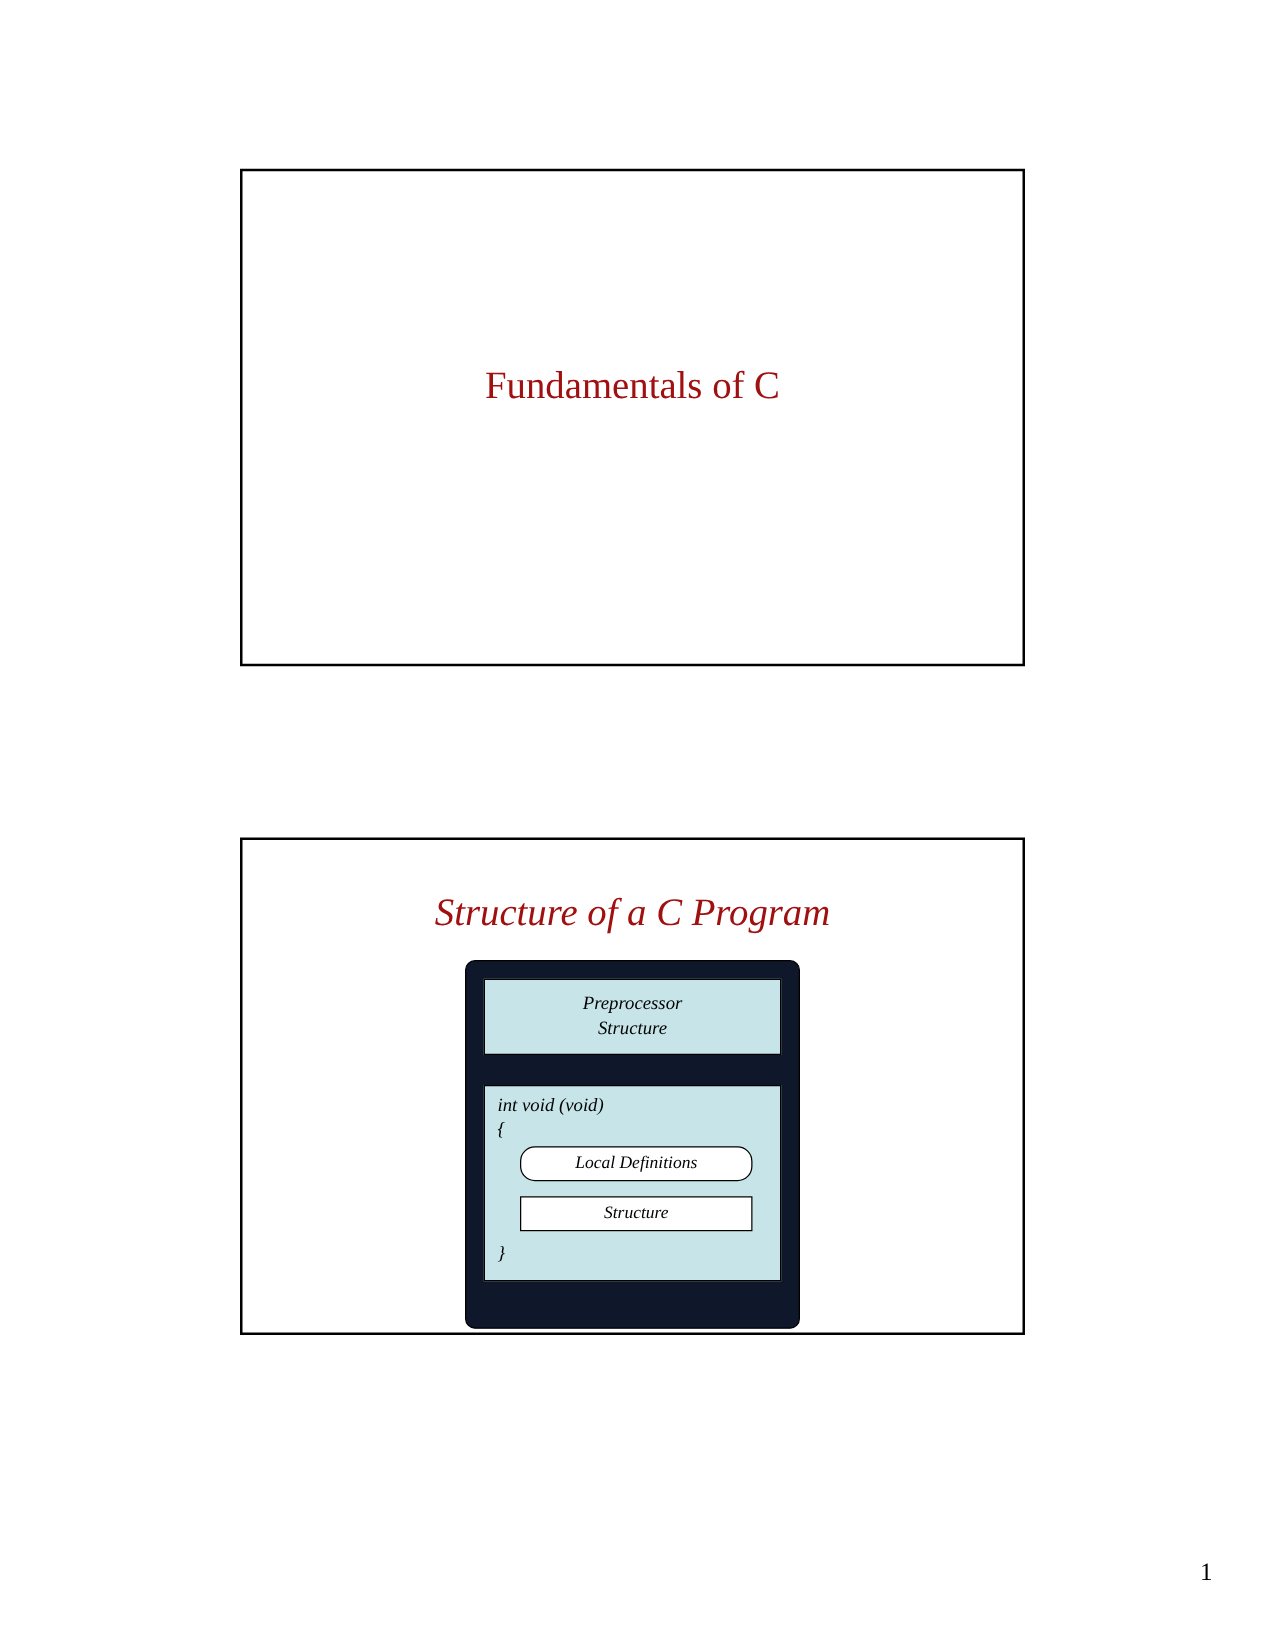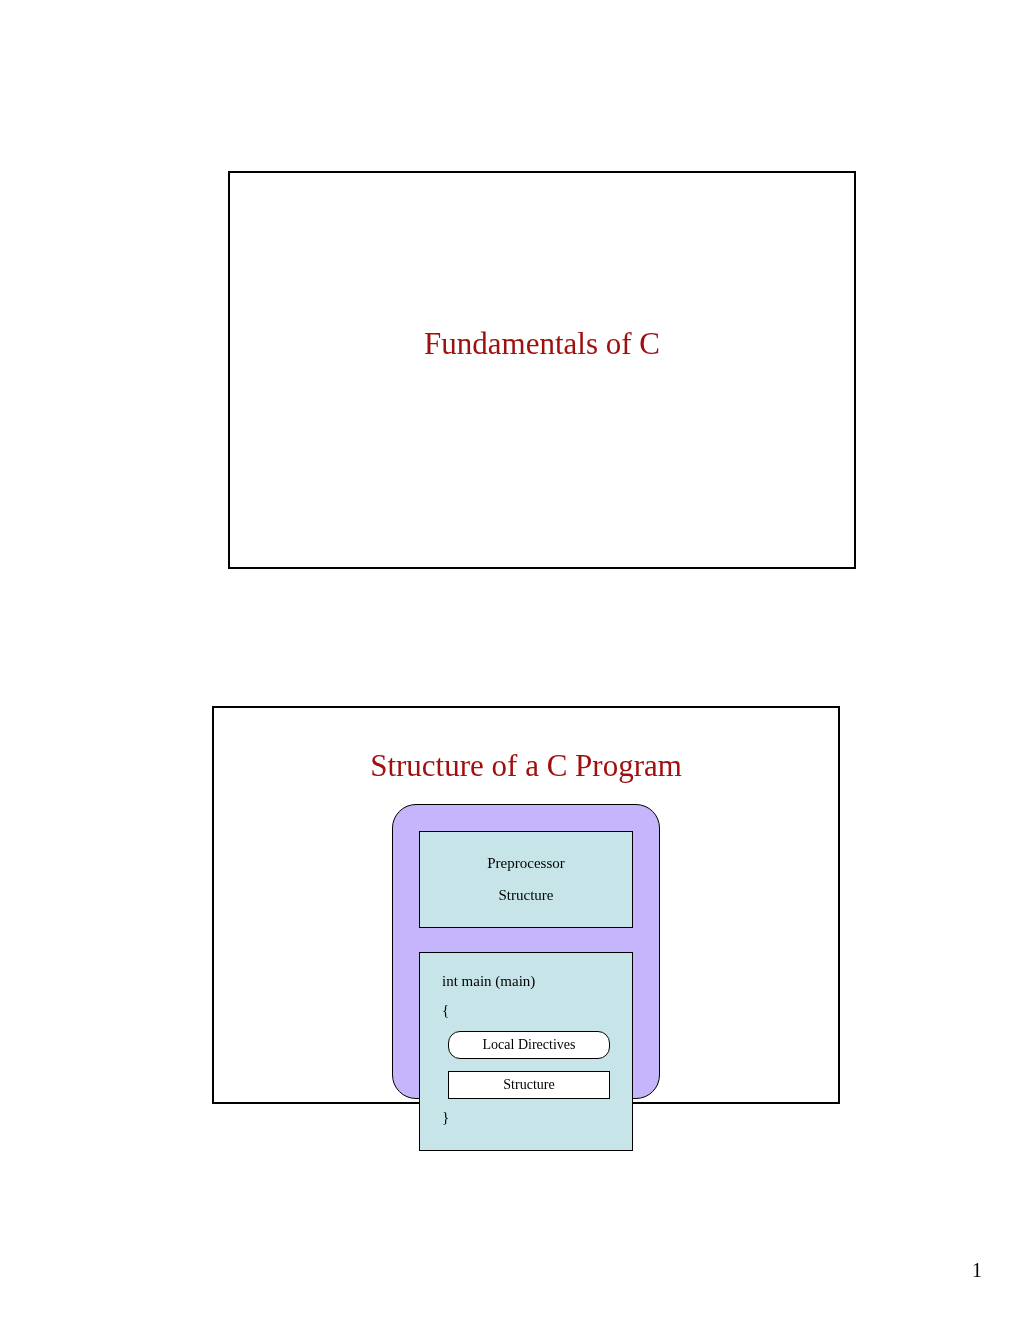--- a/index.html
+++ b/index.html
@@ -1,16 +1,16 @@
 <!DOCTYPE html>
 <html><head>
   <meta charset="utf-8">
   <style>
     * {
-      margin: 12px;
+      margin: 0;
       padding: 0;
       box-sizing: border-box;
     }
     body {
       width: 1020px;
       height: 1320px;
       background: white;
       font-family: "Times New Roman", Times, serif;
       position: relative;
     }
@@ -19,46 +19,47 @@
       border: 2px solid black;
       background: white;
     }
     .slide1 {
       left: 192px;
       top: 135px;
       width: 628px;
       height: 398px;
     }
     .slide2 {
-      left: 176px;
+      left: 192px;
       top: 670px;
       width: 628px;
       height: 398px;
+      font-style: italic;
     }
     .title1 {
       color: #a01010;
       font-size: 31px;
       text-align: center;
       margin-top: 153px;
       font-weight: normal;
     }
     .title2 {
       color: #a01010;
       font-size: 31px;
       text-align: center;
       margin-top: 40px;
       font-weight: normal;
     }
     .diagram-container {
       margin: 20px auto 0;
       width: 268px;
       height: 295px;
       border: 1px solid black;
-      border-radius: 24px;
-      background: #c4b5fd;
+      border-radius: 8px;
+      background: #0f172a;
       padding: 14px 14px;
     }
     .box-preprocessor {
       background: #c7e5e8;
       border: 1px solid black;
       text-align: center;
       padding: 10px 6px;
       font-size: 15px;
       line-height: 1.3;
     }
@@ -108,22 +109,22 @@
 </div>
 
 <div class="slide slide2">
   <h1 class="title2">Structure of a C Program</h1>
   <div class="diagram-container">
     <div class="box-preprocessor">
       <div>Preprocessor</div>
       <div>Structure</div>
     </div>
     <div class="box-main">
-      <div class="main-header">int main (main)</div>
+      <div class="main-header">int void (void)</div>
       <div class="brace">{</div>
-      <div class="inner-box rounded">Local Directives</div>
+      <div class="inner-box rounded">Local Definitions</div>
       <div class="inner-box stmt">Structure</div>
       <div class="brace closing-brace">}</div>
     </div>
   </div>
 </div>
 
 <div class="page-number">1</div>
 
 </body></html>

